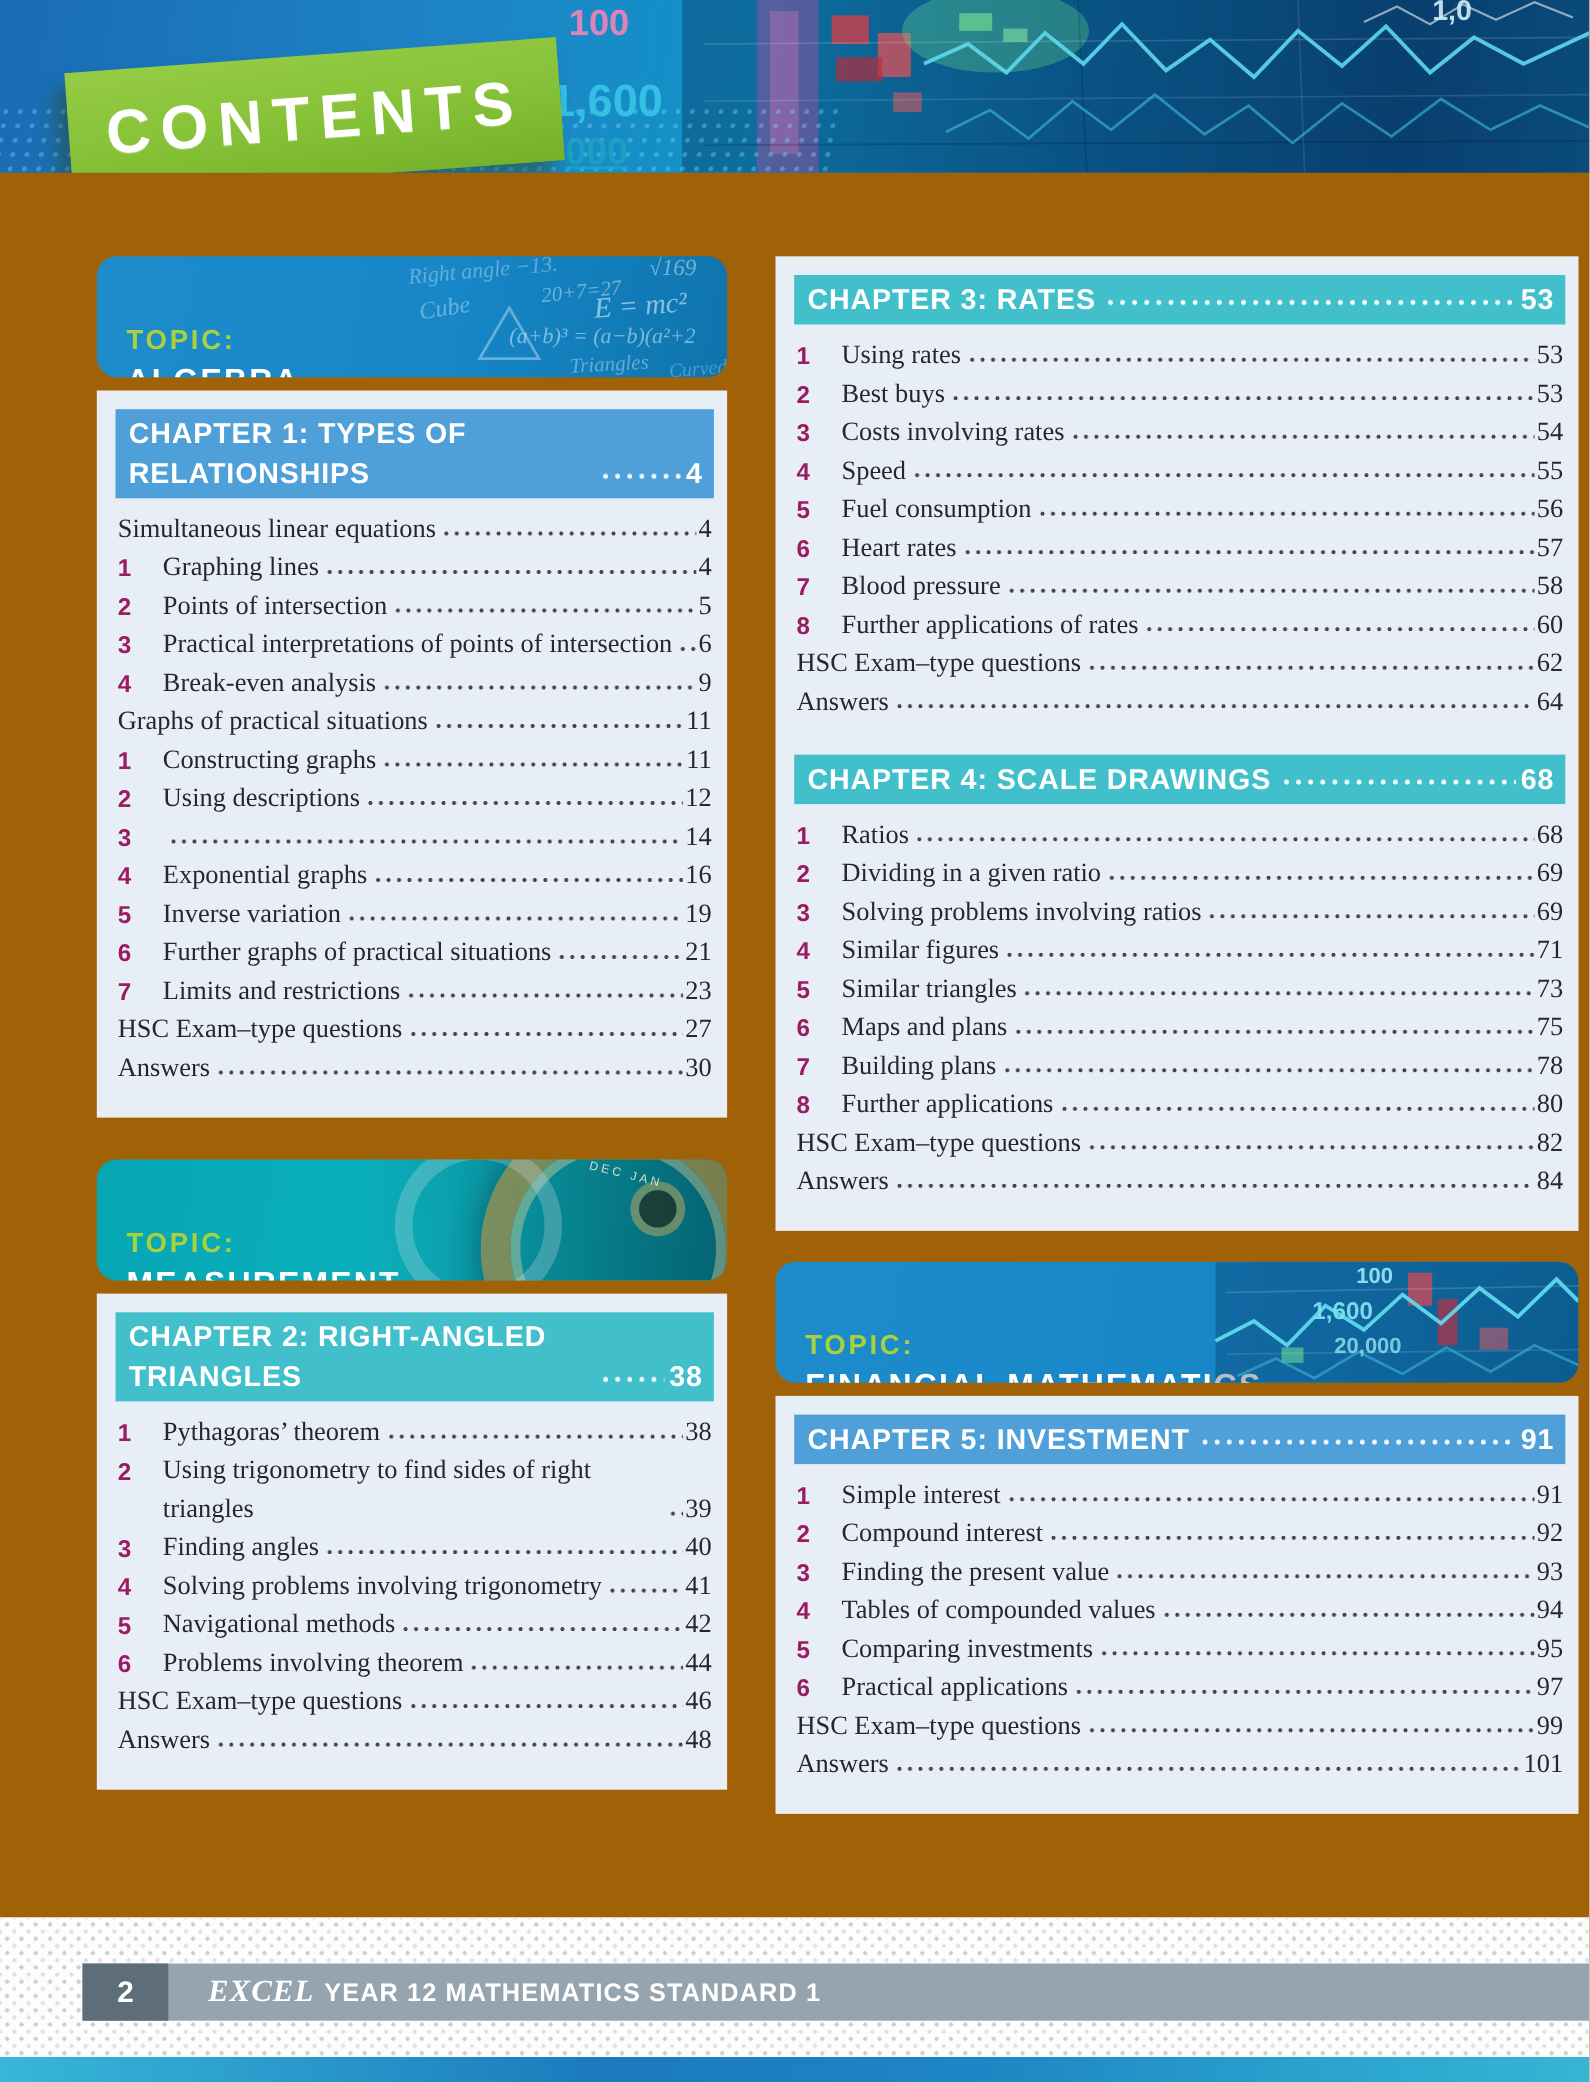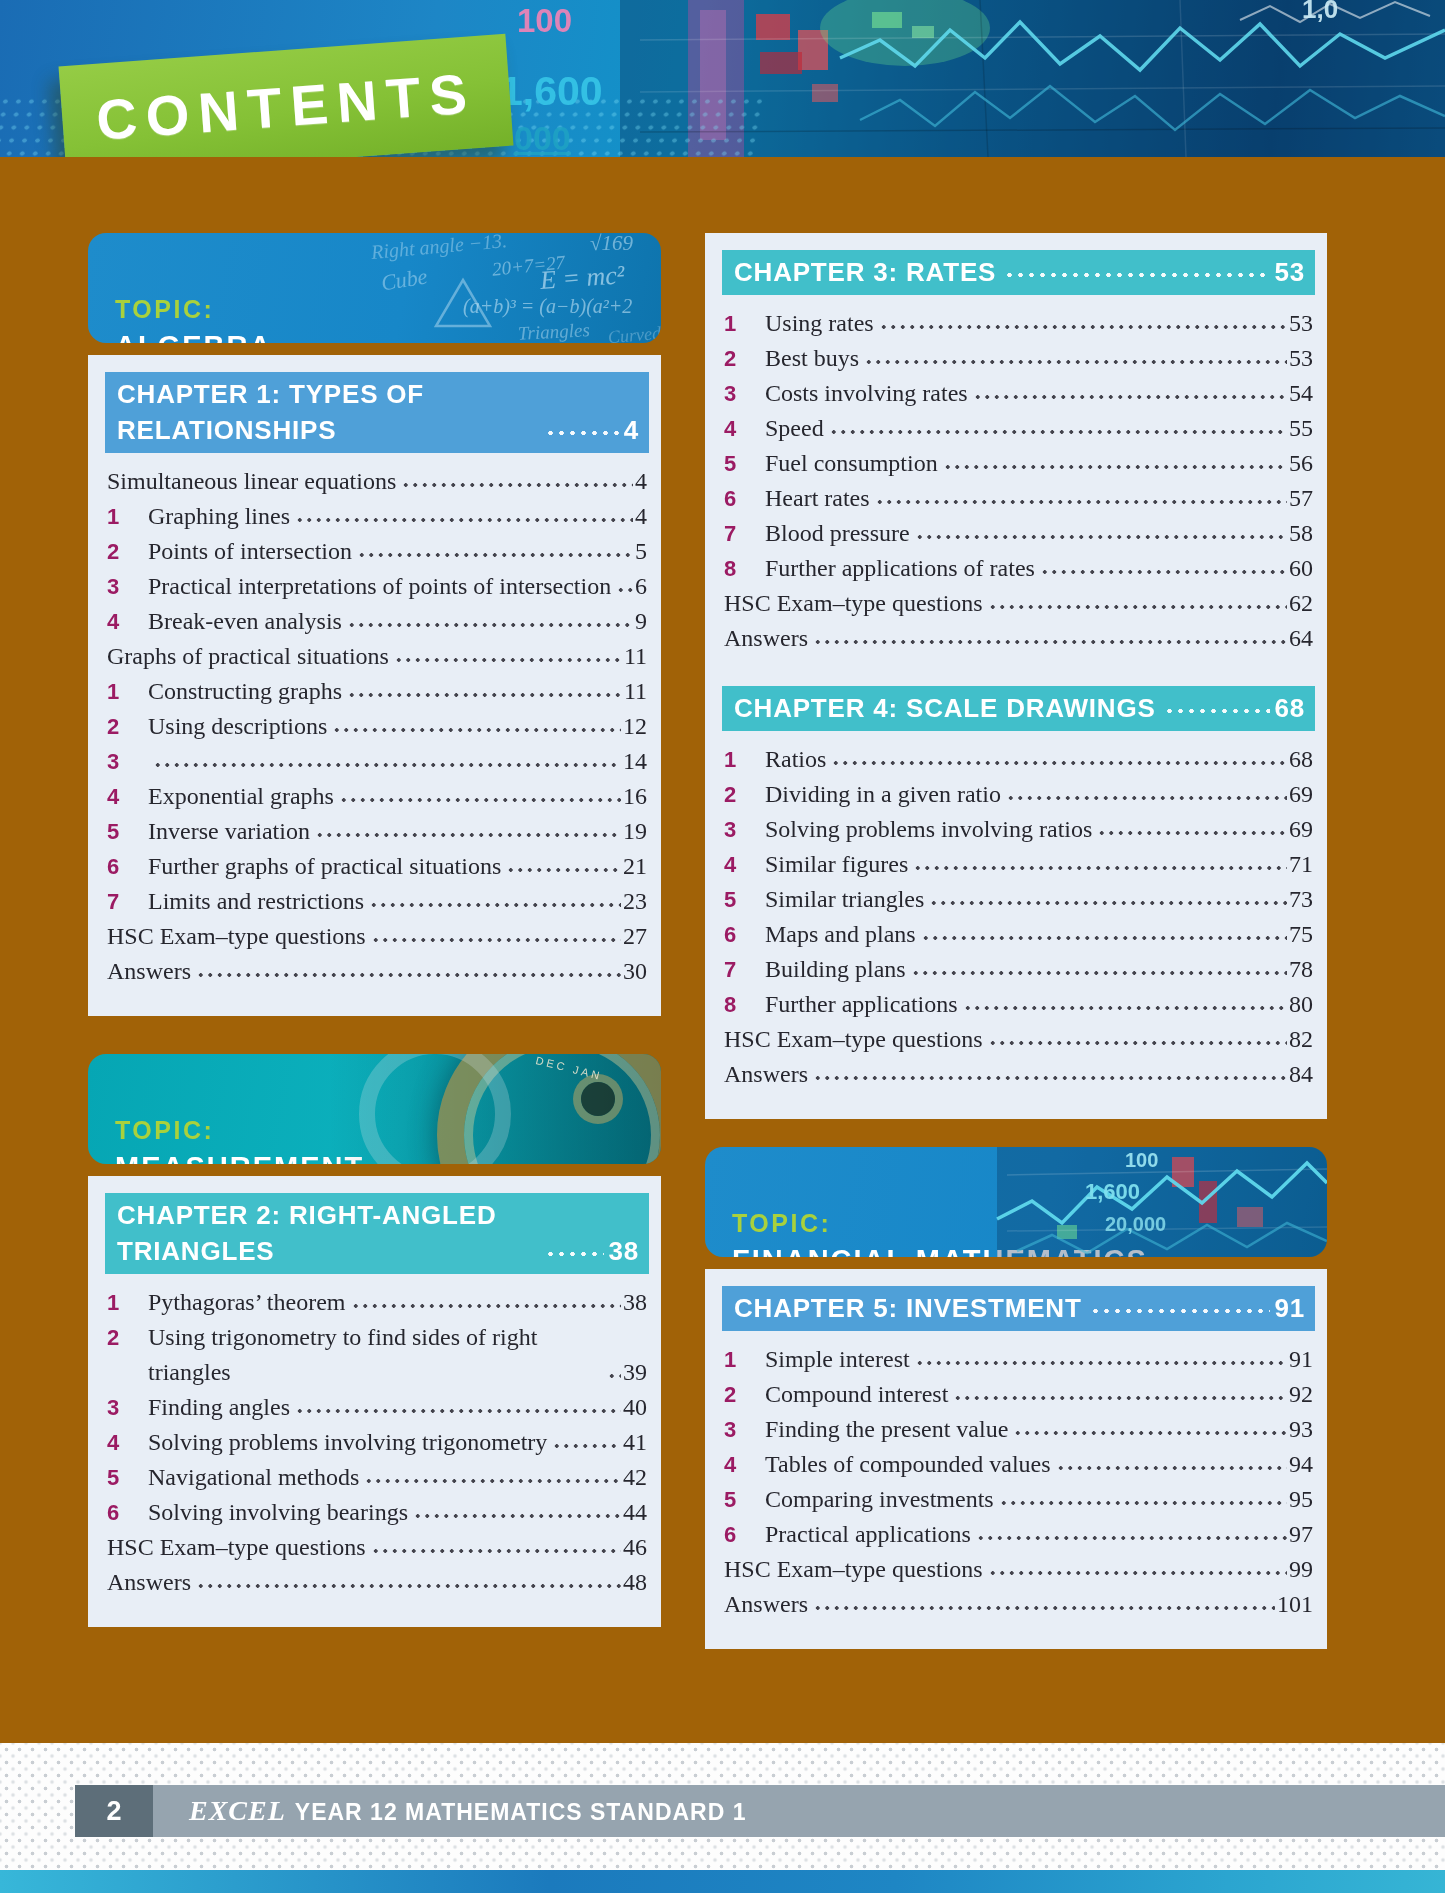--- a/index.html
+++ b/index.html
@@ -21,21 +21,21 @@
   .contents-badge{position:absolute;left:62px;top:50px;width:448px;height:112px;
     background:linear-gradient(175deg,#95cc45 0%,#85c136 55%,#74b129 100%);
     transform:rotate(-4.2deg);display:flex;align-items:center;justify-content:center;
     box-shadow:-10px 14px 18px rgba(45,65,25,.45);}
   .badge-text{color:#fff;font-family:"Liberation Sans",sans-serif;font-weight:bold;
     font-size:56px;letter-spacing:9px;text-shadow:0 1px 0 rgba(255,255,255,.25);}
 
   
   .content{position:absolute;top:233px;left:88px;width:1239px;display:flex;gap:44px;}
   .col-left{width:573px;flex:none;}
-  .col-right{width:622px;flex:none;}
+  .col-right{width:730px;flex:none;}
 
   
   .topic{position:relative;height:110px;border-radius:18px;overflow:hidden;
     padding:22px 0 0 27px;box-sizing:border-box;font-family:"Liberation Sans",sans-serif;}
   .topic.blue{background:linear-gradient(100deg,#1e8ccb 0%,#1787c8 55%,#0e74ad 100%);}
   .topic.teal{background:linear-gradient(100deg,#06a6b4 0%,#0cb1bd 55%,#079aa7 100%);}
   .topic-kicker{display:block;color:#a9d13c;font-weight:bold;font-size:25px;letter-spacing:2.5px;margin-top:40px;}
   .topic-name{display:block;color:#ffffff;font-weight:bold;font-size:29px;letter-spacing:2px;margin-top:6px;}
   .topic .decor{position:absolute;inset:0;pointer-events:none;}
 
@@ -335,21 +335,21 @@
 
             <div class="toc-row">
               <span class="toc-num">5</span>
               <span class="toc-label">Navigational methods</span>
               <span class="toc-dots"></span>
               <span class="toc-page">42</span>
             </div>
 
             <div class="toc-row">
               <span class="toc-num">6</span>
-              <span class="toc-label">Solving involving bearings</span>
+              <span class="toc-label">Problems involving theorem</span>
               <span class="toc-dots"></span>
               <span class="toc-page">44</span>
             </div>
 
             <div class="toc-row">
 
               <span class="toc-label">HSC Exam–type questions</span>
               <span class="toc-dots"></span>
               <span class="toc-page">46</span>
             </div>

